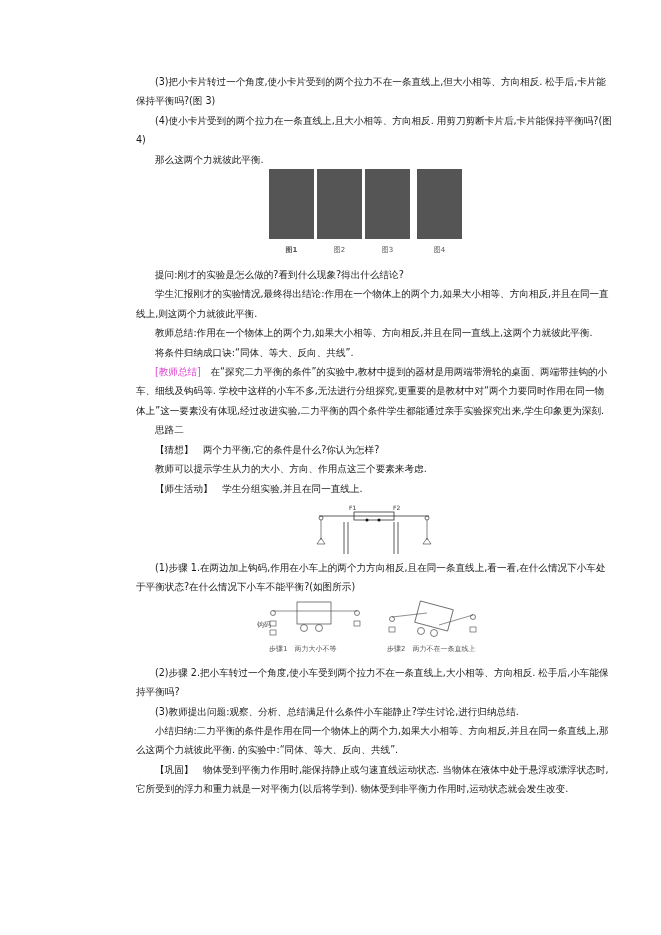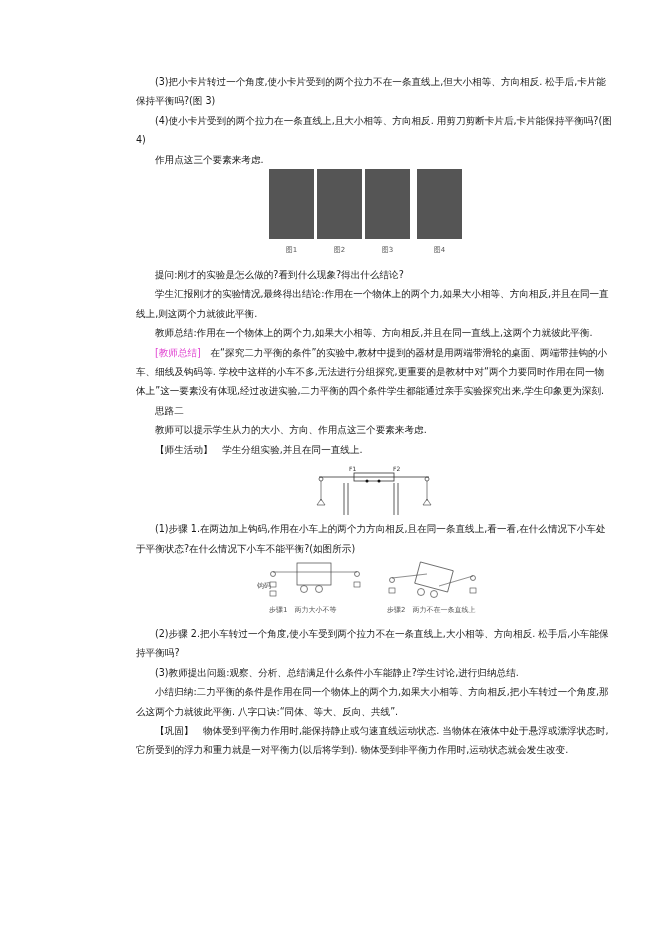--- a/index.html
+++ b/index.html
@@ -14,38 +14,40 @@
     .photo-cap { position: absolute; top: 76px; width: 45px; text-align: center; font-size: 7px; color: #555; line-height: 10px; }
     .diagram { display: block; margin: 0 auto; }
     .cap2 { font-size: 7px; fill: #555; }
   </style>
 </head>
 <body>
 
 <div class="page">
   <p class="ind">(3)把小卡片转过一个角度,使小卡片受到的两个拉力不在一条直线上,但大小相等、方向相反. 松手后,卡片能保持平衡吗?(图 3)</p>
   <p class="ind">(4)使小卡片受到的两个拉力在一条直线上,且大小相等、方向相反. 用剪刀剪断卡片后,卡片能保持平衡吗?(图 4)</p>
-  <p class="ind">作用点这三个要素来考虑.</p>
+  <p class="ind">那么这两个力就彼此平衡.</p>
 
   <div class="photos">
     <div class="photo" style="left:133px;"></div>
     <div class="photo" style="left:181px;"></div>
     <div class="photo" style="left:229px;"></div>
     <div class="photo" style="left:281px;"></div>
-    <div class="photo-cap" style="left:133px;">图1</div>
+    <div class="photo-cap" style="left:133px;font-weight:bold;">图1</div>
     <div class="photo-cap" style="left:181px;">图2</div>
     <div class="photo-cap" style="left:229px;">图3</div>
     <div class="photo-cap" style="left:281px;">图4</div>
   </div>
 
   <p class="ind">提问:刚才的实验是怎么做的?看到什么现象?得出什么结论?</p>
   <p class="ind">学生汇报刚才的实验情况,最终得出结论:作用在一个物体上的两个力,如果大小相等、方向相反,并且在同一直线上,则这两个力就彼此平衡.</p>
   <p class="ind">教师总结:作用在一个物体上的两个力,如果大小相等、方向相反,并且在同一直线上,这两个力就彼此平衡.</p>
+  <p class="ind">将条件归纳成口诀:“同体、等大、反向、共线”.</p>
   <p class="ind"><span class="magenta" style="color: rgb(224, 64, 208);">[教师总结]</span><span>　在“探究二力平衡的条件”的实验中,教材中提到的器材是用两端带滑轮的桌面、两端带挂钩的小车、细线及钩码等. 学校中这样的小车不多,无法进行分组探究,更重要的是教材中对“两个力要同时作用在同一物体上”这一要素没有体现,经过改进实验,二力平衡的四个条件学生都能通过亲手实验探究出来,学生印象更为深刻.</span></p>
   <p class="ind">思路二</p>
+  <p class="ind"><span>【猜想】</span><span>　两个力平衡,它的条件是什么?你认为怎样?</span></p>
   <p class="ind">教师可以提示学生从力的大小、方向、作用点这三个要素来考虑.</p>
   <p class="ind"><span>【师生活动】</span><span>　学生分组实验,并且在同一直线上.</span></p>
 
   <svg class="diagram" width="130" height="60" viewBox="0 0 130 60">
     <line x1="10" y1="18" x2="120" y2="18" stroke="#333" stroke-width="0.8"></line>
     <rect x="45" y="14" width="40" height="8" fill="none" stroke="#333" stroke-width="0.8"></rect>
     <circle cx="58" cy="22" r="1.5" fill="#111"></circle>
     <circle cx="70" cy="22" r="1.5" fill="#111"></circle>
     <text x="40" y="12" font-size="6" fill="#333">F1</text>
     <text x="84" y="12" font-size="6" fill="#333">F2</text>
@@ -86,15 +88,15 @@
       <circle cx="153" cy="22" r="2.5" fill="none" stroke="#444" stroke-width="0.7"></circle>
       <circle cx="234" cy="20" r="2.5" fill="none" stroke="#444" stroke-width="0.7"></circle>
       <rect x="150" y="30" width="6" height="5" fill="none" stroke="#444" stroke-width="0.6"></rect>
       <rect x="231" y="30" width="6" height="5" fill="none" stroke="#444" stroke-width="0.6"></rect>
       <text x="148" y="54" class="cap2">步骤2　两力不在一条直线上</text>
     </g>
   </svg>
 
   <p class="ind">(2)步骤 2.把小车转过一个角度,使小车受到两个拉力不在一条直线上,大小相等、方向相反. 松手后,小车能保持平衡吗?</p>
   <p class="ind">(3)教师提出问题:观察、分析、总结满足什么条件小车能静止?学生讨论,进行归纳总结.</p>
-  <p class="ind">小结归纳:二力平衡的条件是作用在同一个物体上的两个力,如果大小相等、方向相反,把小车转过一个角度,那么这两个力就彼此平衡. 八字口诀:“同体、等大、反向、共线”.</p>
+  <p class="ind">小结归纳:二力平衡的条件是作用在同一个物体上的两个力,如果大小相等、方向相反,并且在同一条直线上,那么这两个力就彼此平衡. 的实验中:“同体、等大、反向、共线”.</p>
   <p class="ind"><span>【巩固】</span><span>　物体受到平衡力作用时,能保持静止或匀速直线运动状态. 当物体在液体中处于悬浮或漂浮状态时,它所受到的浮力和重力就是一对平衡力(以后将学到). 物体受到非平衡力作用时,运动状态就会发生改变.</span></p>
 </div>
 
 </body></html>

